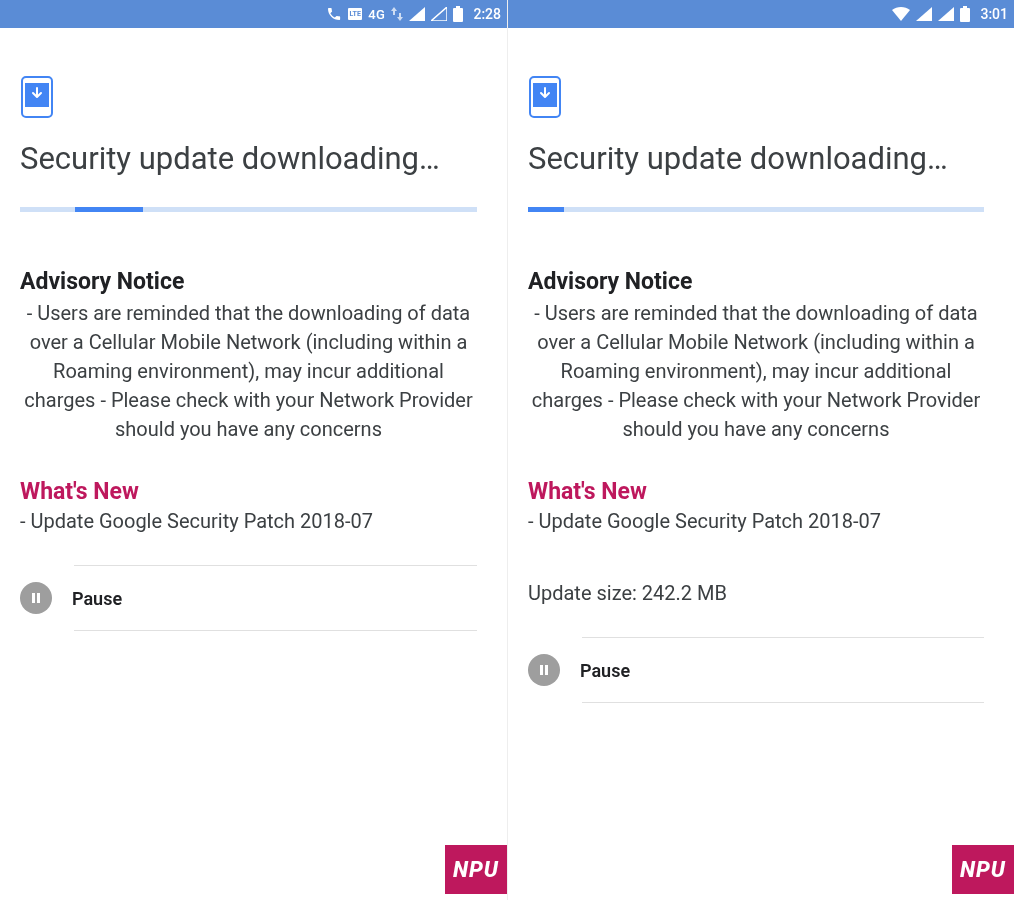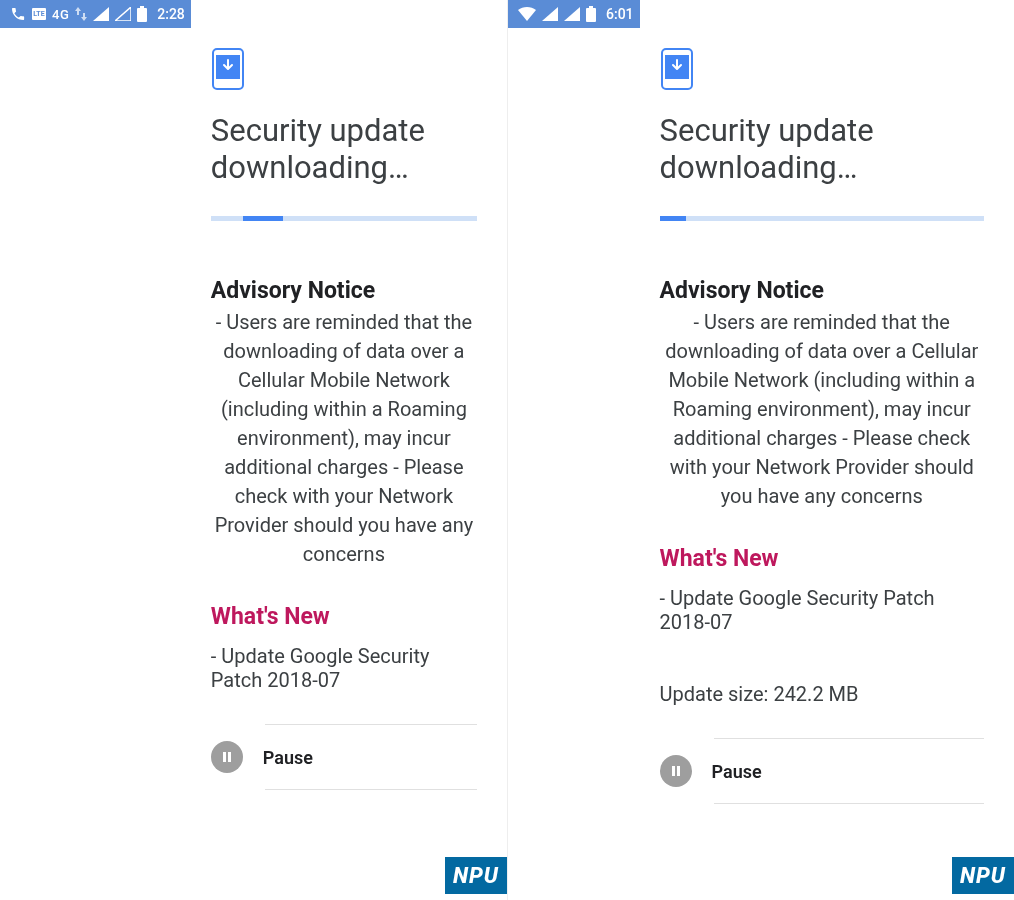--- a/index.html
+++ b/index.html
@@ -9,20 +9,21 @@
     font-family: Roboto, "Helvetica Neue", Arial, sans-serif;
     background: #fff;
     display: flex;
     color: #202124;
     overflow: hidden;
   }
   .phone {
     width: 507px;
     height: 900px;
     display: flex;
+    flex-direction: column;
     position: relative;
     background: #fff;
   }
   .phone + .phone { border-left: 1px solid #eee; }
 
   
   .statusbar {
     height: 28px;
     background: #5a8cd6;
     color: #fff;
@@ -95,21 +96,21 @@
 
   .whatsnew-title {
     font-size: 23px;
     font-weight: 700;
     color: #be185d;
     margin-top: 34px;
   }
   .whatsnew-text {
     font-size: 20px;
     color: #3c4043;
-    margin-top: 14px;
+    margin-top: 4px;
   }
 
   .update-size {
     font-size: 20px;
     color: #3c4043;
     margin-top: 48px;
   }
 
   .action-area {
     margin-top: 32px;
@@ -139,26 +140,26 @@
   .action-label {
     font-size: 18px;
     font-weight: 600;
     color: #202124;
   }
 
   .watermark {
     position: absolute;
     right: 0;
     bottom: 6px;
-    background: #0369a1;
+    background: #be185d;
     color: #fff;
     font-weight: 800;
     font-size: 22px;
     letter-spacing: 1px;
-    padding: 6px 8px;
+    padding: 12px 8px;
     font-style: italic;
   }
 </style>
 </head>
 <body>
 
 <div class="phone">
   <div class="statusbar">
     <span class="sb-item">
       <svg width="16" height="16" viewBox="0 0 24 24" fill="#fff">
@@ -247,21 +248,21 @@
       <svg width="16" height="14" viewBox="0 0 16 14">
           <path d="M0 14 L16 14 L16 0 Z" fill="#fff"></path>
         </svg>
     </span>
     <span class="sb-item">
       <svg width="10" height="16" viewBox="0 0 10 16" fill="#fff">
           <rect x="3" y="0" width="4" height="2"></rect>
           <rect x="0" y="2" width="10" height="14" rx="1"></rect>
         </svg>
     </span>
-    <span class="sb-item clock">6:01</span>
+    <span class="sb-item clock">3:01</span>
   </div>
 
   <div class="content">
     <div class="dl-icon">
       <svg width="34" height="42" viewBox="0 0 34 42">
           <rect x="2" y="1" width="30" height="40" rx="4" fill="none" stroke="#4285f4" stroke-width="2"></rect>
           <rect x="5" y="7" width="24" height="24" fill="#4285f4"></rect>
           <path d="M17 12 v8 m-4 -3 l4 4 l4 -4" stroke="#fff" stroke-width="2" fill="none" stroke-linecap="round" stroke-linejoin="round"></path>
         </svg>
     </div>

